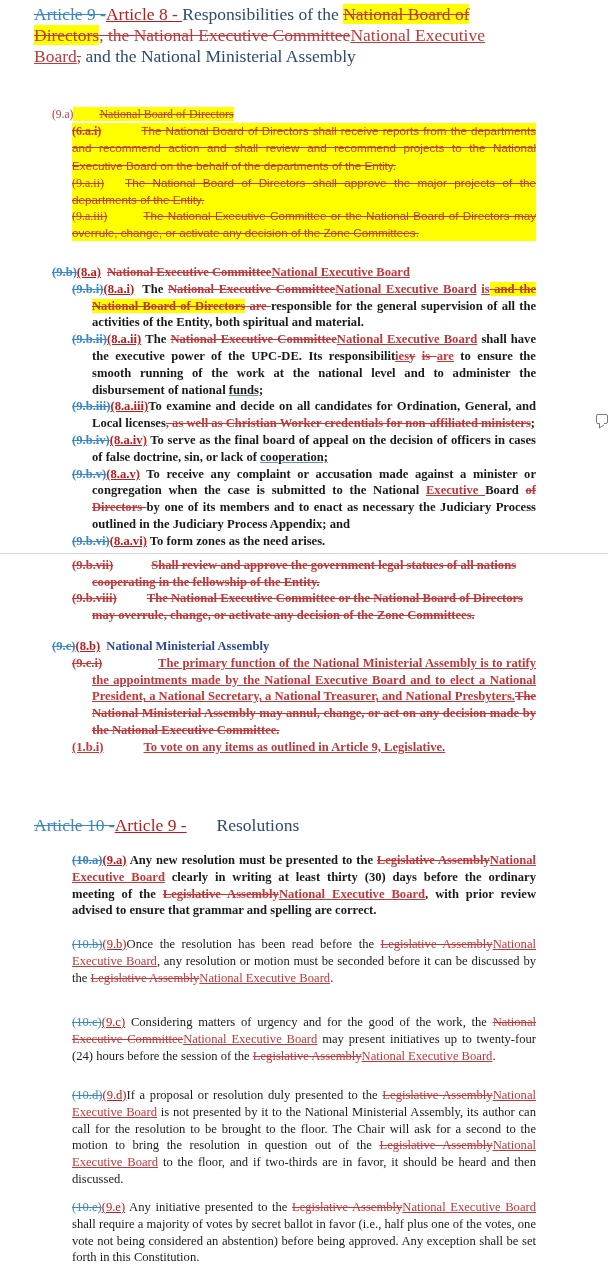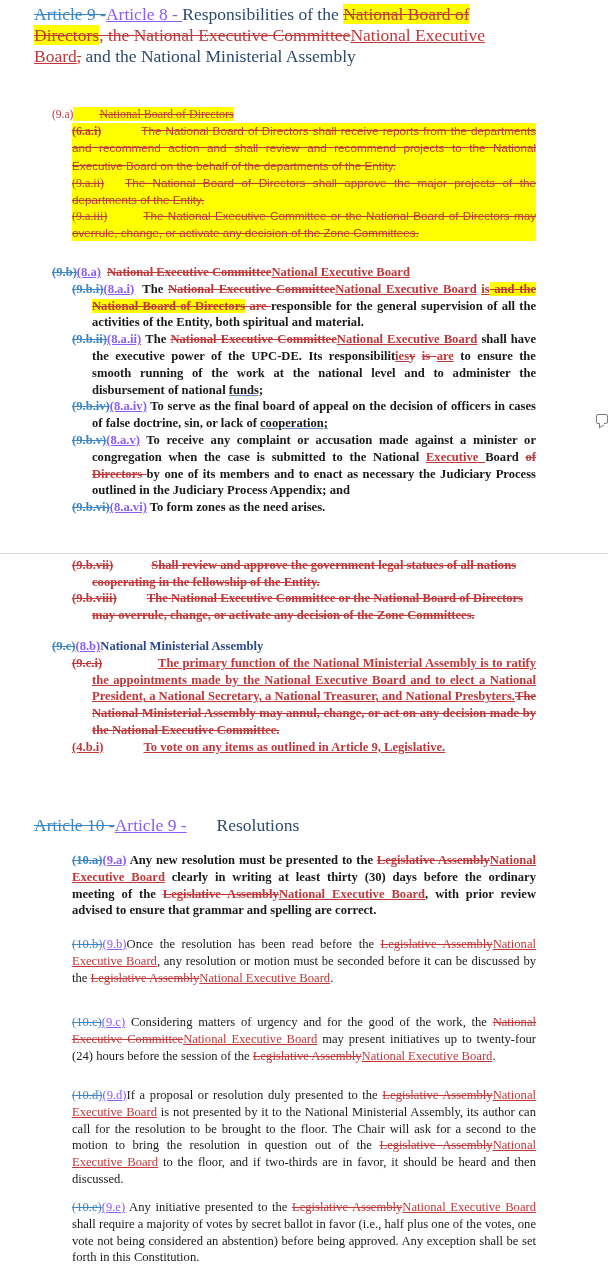--- a/index.html
+++ b/index.html
@@ -3,21 +3,21 @@
 <meta charset="utf-8">
 <style>
   html, body { margin: 0; padding: 0; background: #ffffff; }
   body { width: 608px; height: 1280px; position: relative; overflow: hidden;
          font-family: "Liberation Serif", serif; color: #1a1a1a; }
   .page { position: absolute; left: 0; top: 0; width: 608px; }
   .h1 { position: absolute; left: 34px; width: 500px; font-size: 17.5px; line-height: 21px; color: #2d4a6e; }
   .del { text-decoration: line-through; color: #c0383a; }
   .delb { text-decoration: line-through; color: #3a86c6; }
   .ins { text-decoration: underline; color: #c0383a; text-decoration-color: #c0383a; }
-  .insb { text-decoration: underline; color: #8b5cf6; }
+  .insb { text-decoration: underline; color: #b91c1c; }
   .hl { background: #ffff00; }
   .block { position: absolute; font-size: 12.6px; line-height: 16.8px; }
   .sans { font-family: "Liberation Sans", sans-serif; font-size: 11.7px; }
   .num { display: inline-block; }
   .bold { font-weight: bold; }
   .tab { display: inline-block; }
   .divider { position: absolute; left: 0; width: 608px; height: 1px; background: #d8d8d8; }
   .comment-icon { position: absolute; left: 596px; top: 414px; width: 12px; height: 10px;
                   border: 1.3px solid #7a7a7a; border-radius: 2px; box-sizing: border-box; }
   .comment-icon::after { content: ""; position: absolute; left: 2px; bottom: -4px; width: 4px; height: 4px;
@@ -55,20 +55,23 @@
     </div>
 
     <div class="hang" style="text-align:justify;">
       <span class="delb">(9.b.i)</span><span class="insb">(8.a.i)</span><span class="tab" style="width:8px;"></span><span>The </span><span class="del">National Executive Committee</span><span class="ins">National Executive Board</span><span> </span><span class="ins">is</span><span class="del hl"> and the National Board of Directors</span><span class="del"> are </span><span>responsible for the general supervision of all the activities of the Entity, both spiritual and material.</span>
     </div>
 
     <div class="hang" style="text-align:justify;">
       <span class="delb">(9.b.ii)</span><span class="insb">(8.a.ii)</span><span class="tab" style="width:4px;"></span><span>The </span><span class="del">National Executive Committee</span><span class="ins">National Executive Board</span><span> shall have the executive power of the UPC-DE. Its responsibilit</span><span class="ins">ies</span><span class="del">y</span><span> </span><span class="del">is </span><span class="ins">are</span><span> to ensure the smooth running of the work at the national level and to administer the disbursement of national </span><span style="text-decoration:underline; text-decoration-color:#6b8fc4;">funds;</span>
     </div>
 
+    <div class="hang" style="text-align:justify;">
+      <span class="delb">(9.b.iii)</span><span class="insb">(8.a.iii)</span><span>To examine and decide on all candidates for Ordination, General, and Local licenses</span><span class="del">, as well as Christian Worker credentials for non-affiliated ministers</span><span>;</span>
+    </div>
 
     <div class="hang" style="text-align:justify;">
       <span class="delb">(9.b.iv)</span><span class="insb">(8.a.iv)</span><span> To serve as the final board of appeal on the decision of officers in cases of false doctrine, sin, or lack of </span><span style="text-decoration:underline; text-decoration-color:#6b8fc4;">cooperation;</span>
     </div>
 
     <div class="hang" style="text-align:justify;">
       <span class="delb">(9.b.v)</span><span class="insb">(8.a.v)</span><span> To receive any complaint or accusation made against a minister or congregation when the case is submitted to the National </span><span class="ins">Executive </span><span>Board </span><span class="del">of Directors </span><span>by one of its members and to enact as necessary the Judiciary Process outlined in the Judiciary Process Appendix; and</span>
     </div>
 
     <div class="hang">
@@ -82,27 +85,27 @@
     <div class="del hang">
       <span>(9.b.vii)</span><span style="padding-left:38px;">Shall review and approve the government legal statues of all nations cooperating in the fellowship of the Entity.</span>
     </div>
     <div class="del hang">
       <span>(9.b.viii)</span><span style="padding-left:30px;">The National Executive Committee or the National Board of Directors may overrule, change, or activate any decision of the Zone Committees.</span>
     </div>
   </div>
 
   <div class="block" style="left:52px; top:638px; width:484px;">
     <div class="bold" style="color:#2d4a8e;">
-      <span class="delb">(9.c)</span><span class="insb">(8.b)</span><span style="color:#2d4a8e;text-align:right;">National Ministerial Assembly</span>
+      <span class="delb">(9.c)</span><span class="insb">(8.b)</span><span style="padding-left:6px; color:#2d4a8e;text-align:right;">National Ministerial Assembly</span>
     </div>
     <div class="hang" style="text-align:justify; color:#c0383a;">
       <span class="del">(9.c.i)</span><span class="del" style="display:inline-block; width:56px;"></span><span class="ins">The primary function of the National Ministerial Assembly is to ratify the appointments made by the National Executive Board and to elect a National President, a National Secretary, a National Treasurer, and National Presbyters.</span><span class="del">The National Ministerial Assembly may annul, change, or act on any decision made by the National Executive Committee.</span>
     </div>
     <div class="hang" style="color:#c0383a;">
-      <span class="ins">(4.b.i)</span><span class="ins" style="display:inline-block; width:40px;"></span><span class="ins">To vote on any items as outlined in Article 9, Legislative.</span>
+      <span class="ins">(1.b.i)</span><span class="ins" style="display:inline-block; width:40px;"></span><span class="ins">To vote on any items as outlined in Article 9, Legislative.</span>
     </div>
   </div>
 
   <div class="h1" style="top:815px;">
     <span class="delb">Article 10 -</span><span class="insb"><span>Article 9 -</span><span style="display:inline-block; width:30px;"></span></span><span>Resolutions</span>
   </div>
 
   <div class="block" style="left:52px; top:852px; width:484px;">
     <div class="hang" style="text-align:justify; padding-left:20px; text-indent:0;">
       <span class="delb">(10.a)</span><span class="insb">(9.a)</span><span> Any new resolution must be presented to the </span><span class="del">Legislative Assembly</span><span class="ins">National Executive Board</span><span> clearly in writing at least thirty (30) days before the ordinary meeting of the </span><span class="del">Legislative Assembly</span><span class="ins">National Executive Board</span><span>, with prior review advised to ensure that grammar and spelling are correct.</span>

